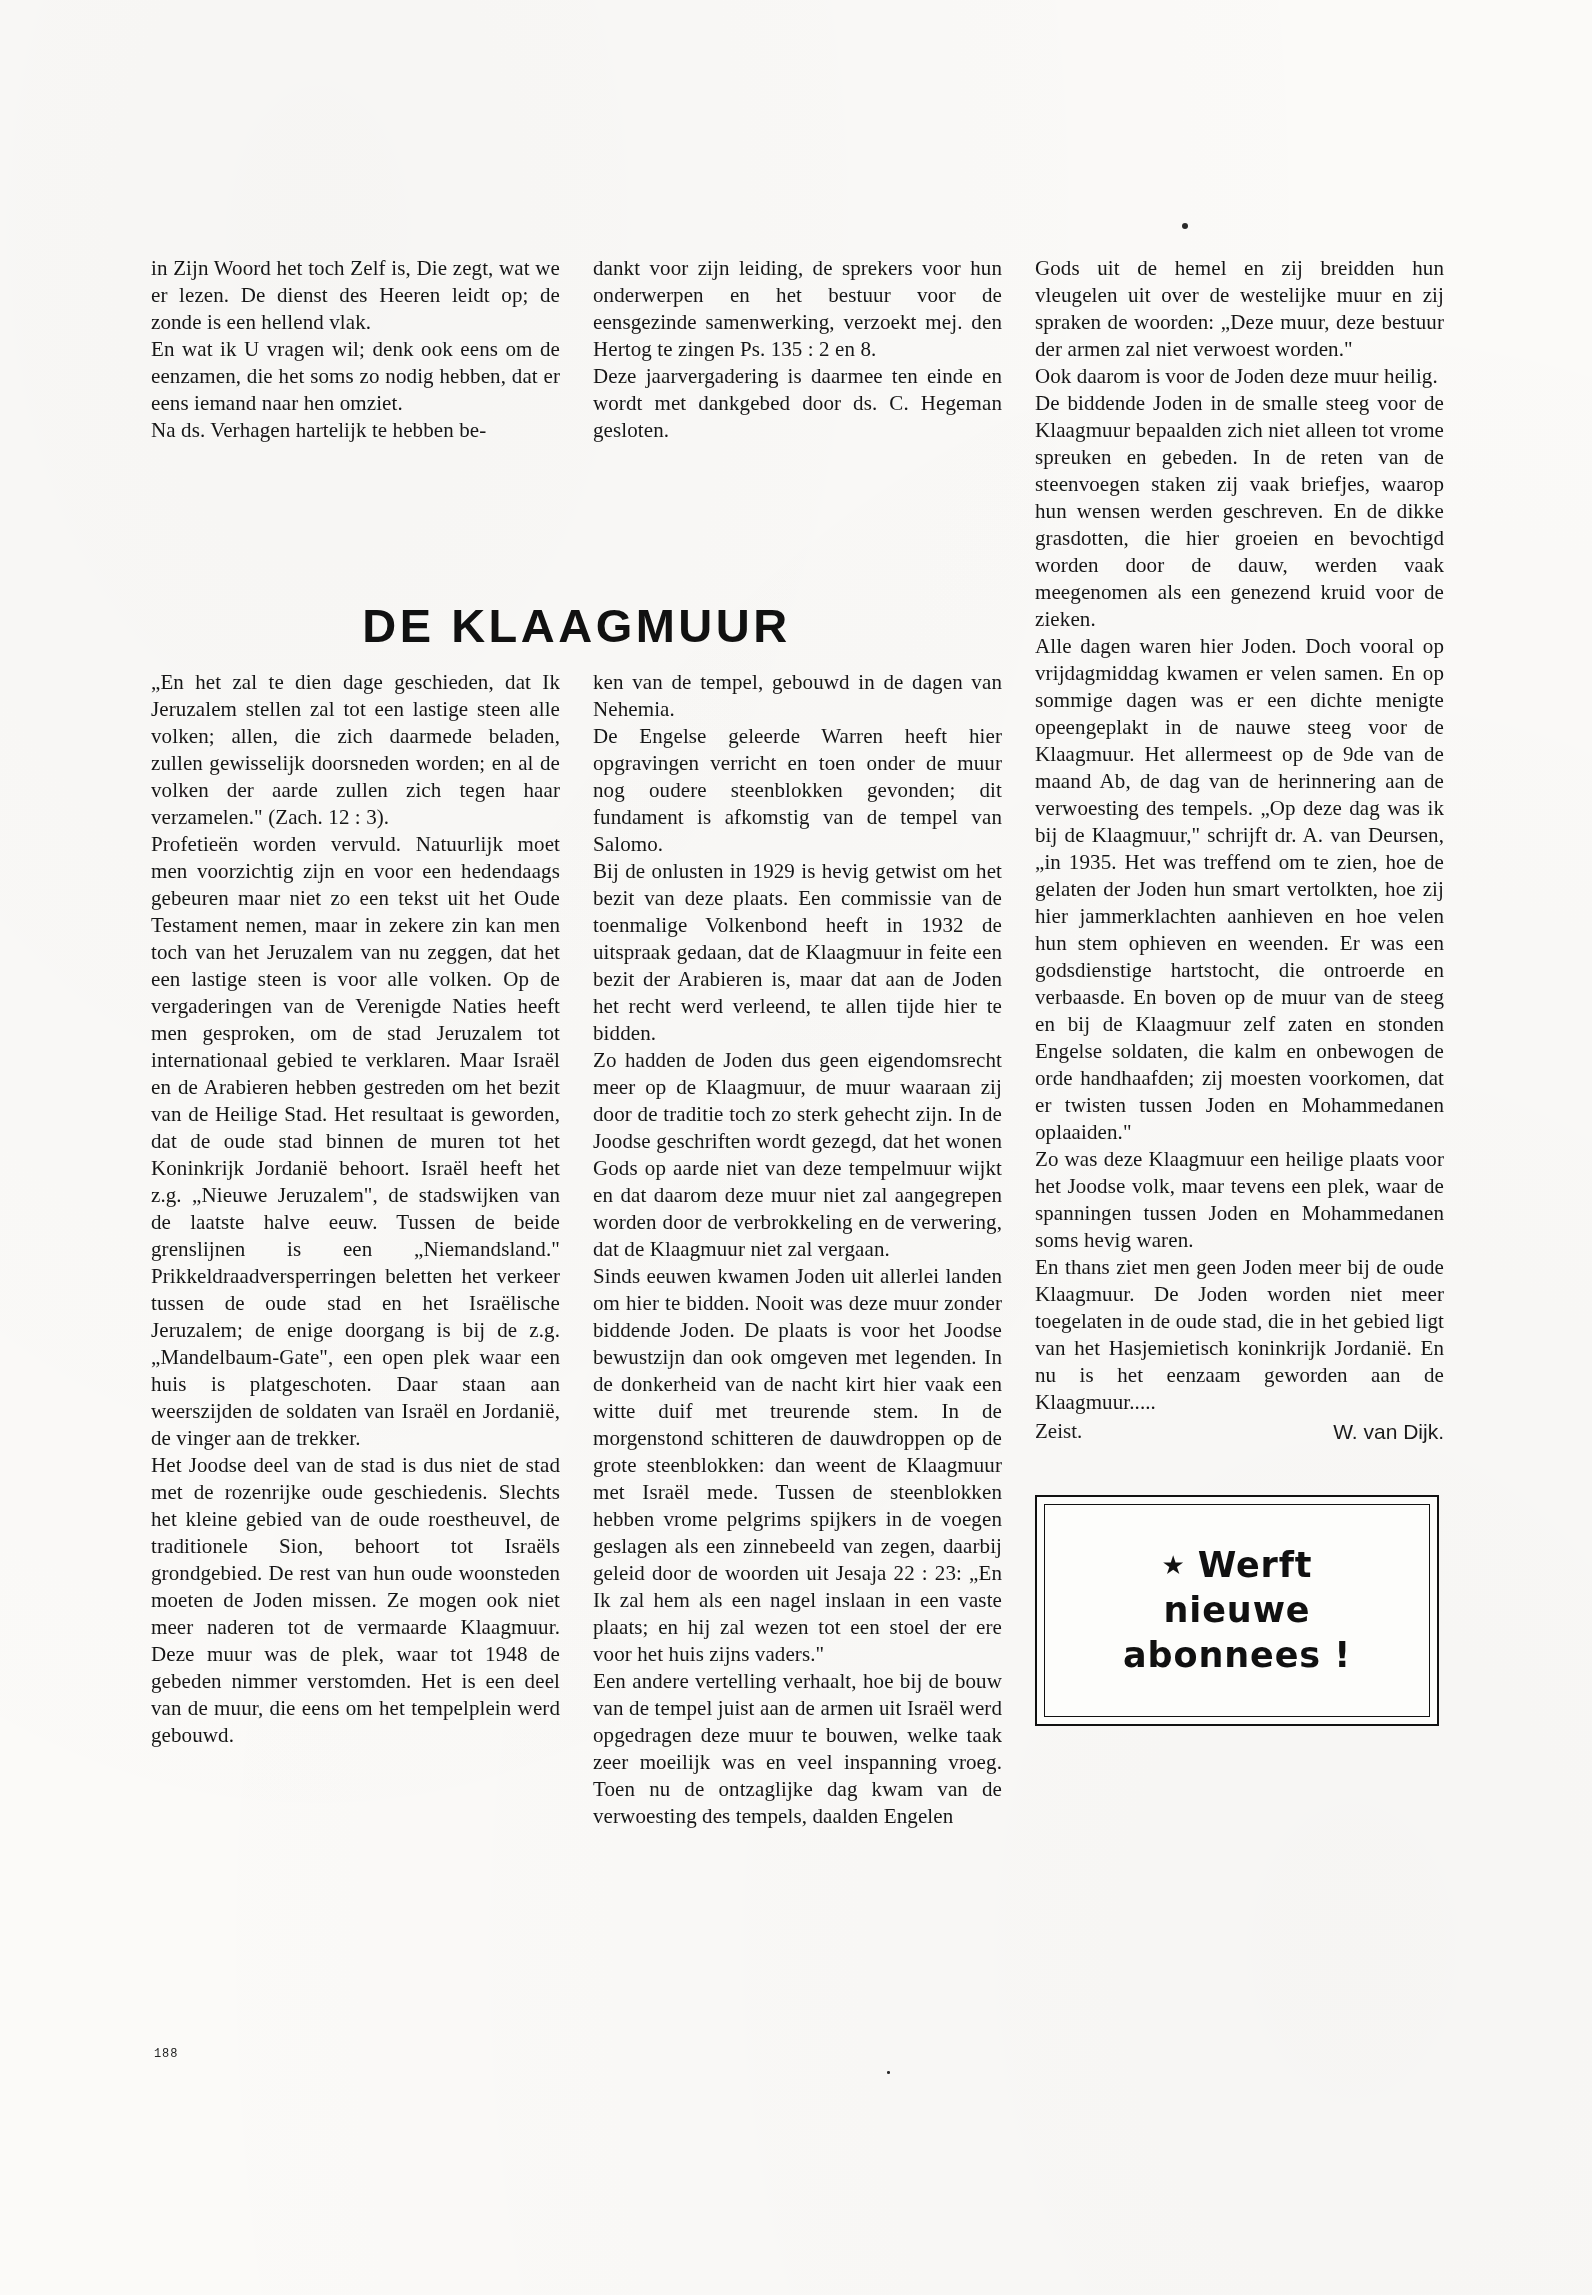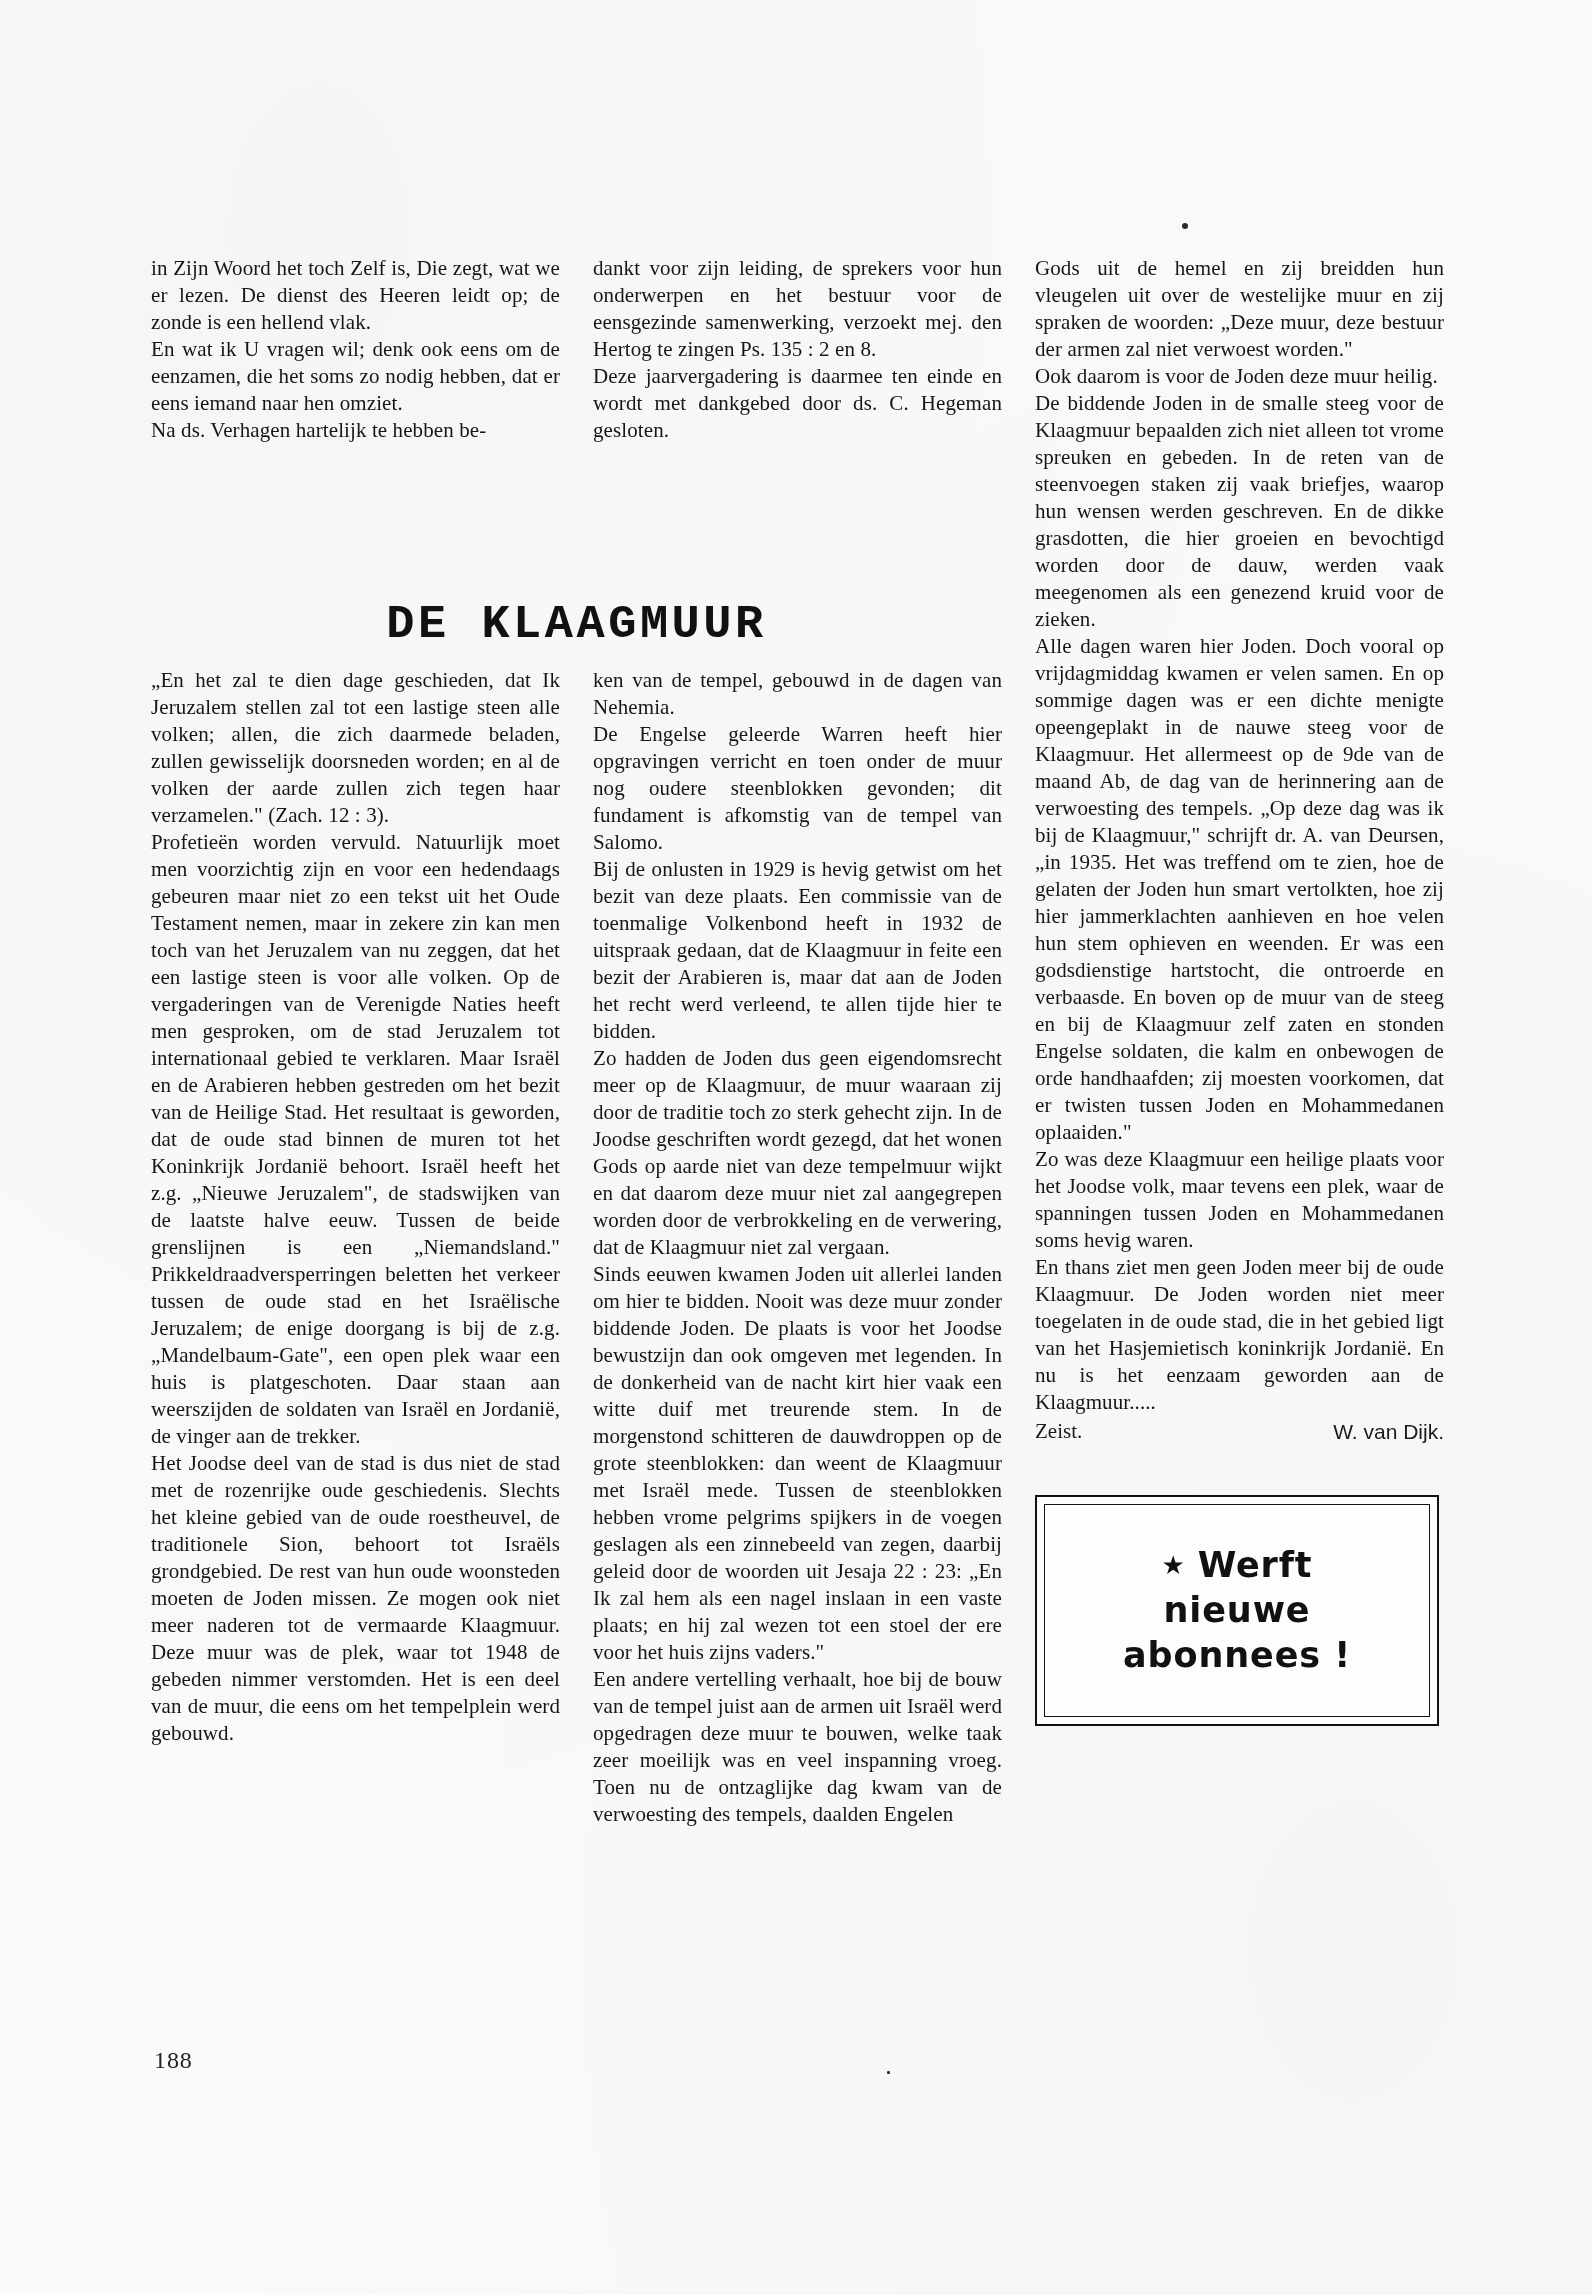--- a/index.html
+++ b/index.html
@@ -58,21 +58,21 @@
     text-justify: inter-word;
     font-family: "Liberation Serif", serif;
     letter-spacing: 0.1px;
     color: #161616;
     hyphens: manual;
   }
   p.body-text + p.body-text { margin-top: 0px; }
 
   .headline {
     margin: 22.4px 0 15.5px 0;
-    font-family: Liberation Mono, monospace;
+    font-family: Liberation Sans, sans-serif;
     font-weight: bold;
     font-size: 47px;
     letter-spacing: 3.5px;
     text-align: center;
     color: #111;
     width: 851px;
   }
   .headline-wrap {
     width: 851px;
   }
@@ -129,22 +129,22 @@
   .ad-line.first { display: flex; align-items: center; gap: 12px; }
   .star {
     font-size: 26px;
     line-height: 26px;
   }
 
   .page-number {
     position: absolute;
     left: 154px;
     top: 2047px;
-    font-size: 24px;
-    font-family: Liberation Serif, serif;
+    font-size: 12px;
+    font-family: Liberation Mono, monospace;
     color: #222;
     letter-spacing: 0.9px;
   }
 
   .third-col-text p { text-align: justify; }
 </style>
 </head>
 <body>
 
 <div class="page">

